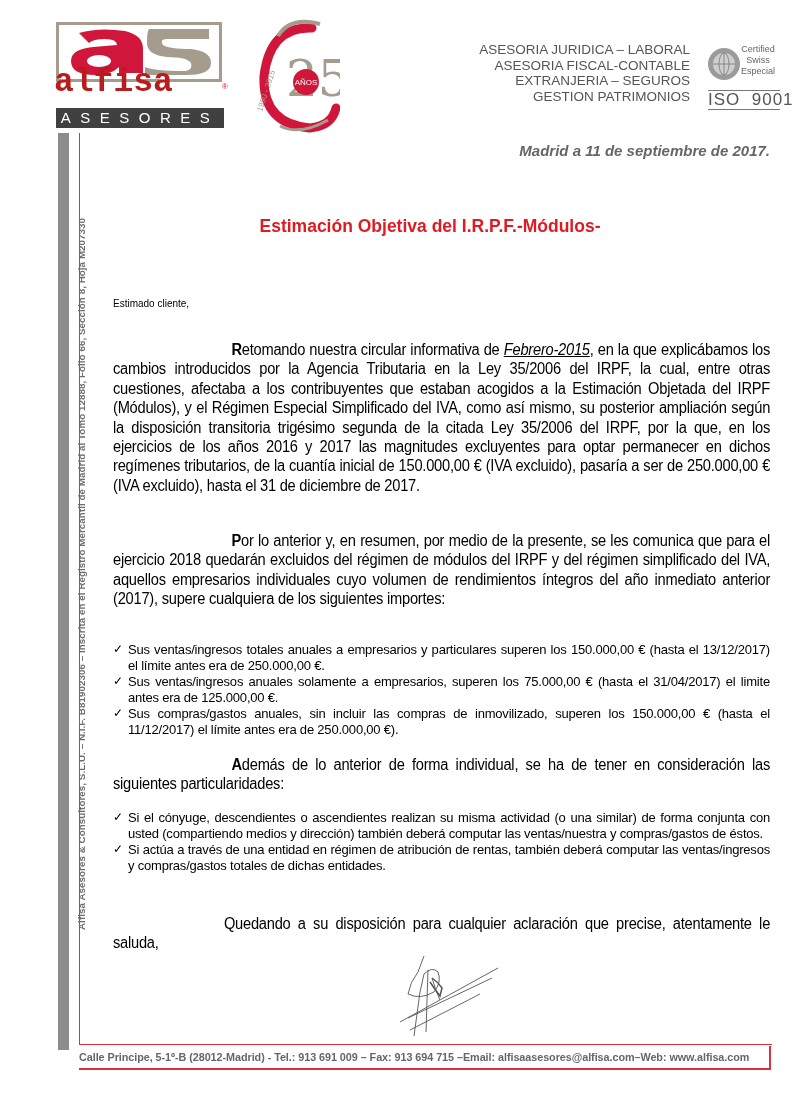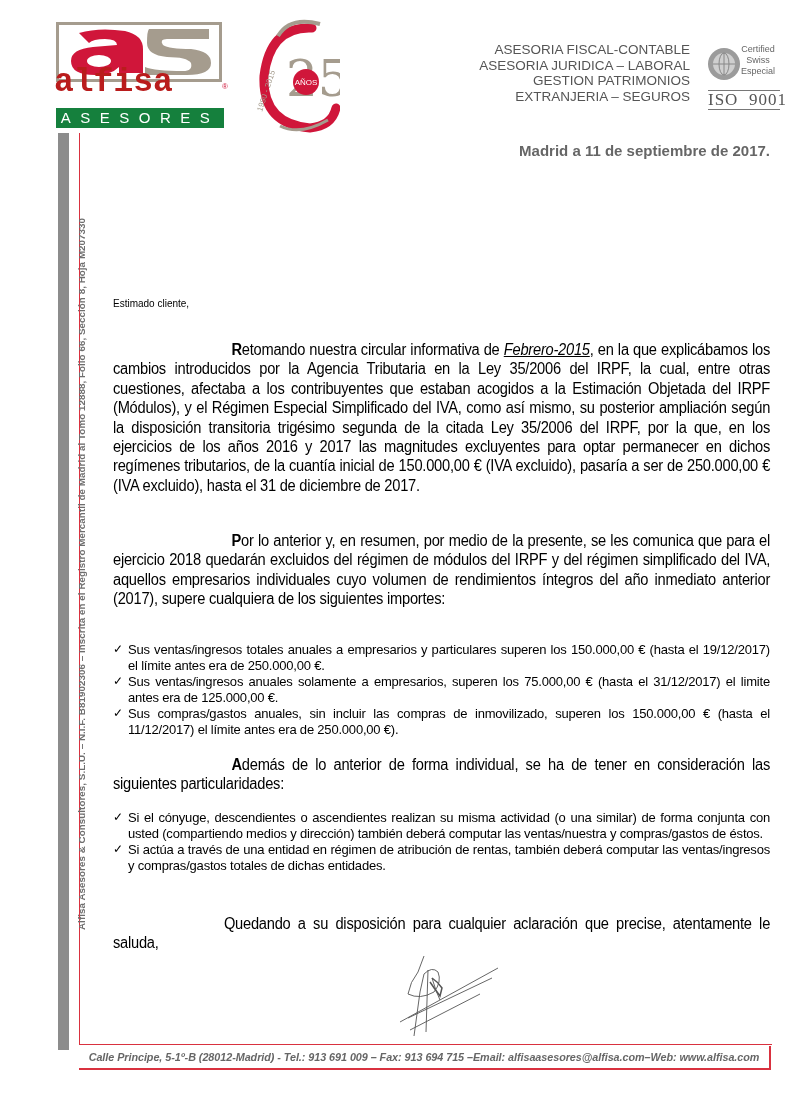--- a/index.html
+++ b/index.html
@@ -15,21 +15,21 @@
     left: 56px; top: 22px; width: 166px; height: 60px;
     border: 3px solid #a59c8e; box-sizing: border-box; background: #fff;
   }
   #logo-box svg { position: absolute; left: 0; top: 0; }
   #logo-word {
     left: 54px; top: 66px; width: 180px; font-family: Liberation Mono, monospace;
     font-weight: bold; font-size: 33px; color: #b91c1c; letter-spacing: 0px; line-height: 1;
   }
   #logo-reg { left: 222px; top: 82px; font-size: 8px; color: #d0163a; }
   #logo-band {
-    left: 56px; top: 108px; width: 168px; height: 20px; background: #15803d;
+    left: 56px; top: 108px; width: 168px; height: 20px; background: #404040;
     color: #fff; font-size: 15px; letter-spacing: 9.5px; text-align: center; line-height: 20px;
     font-family: "Liberation Sans", sans-serif;
   }
 
   
   #seal { left: 250px; top: 16px; width: 90px; height: 120px; }
 
   
   #services {
     left: 440px; top: 42px; width: 250px; text-align: right;
@@ -45,21 +45,21 @@
 
   
   #gray-bar { left: 58px; top: 133px; width: 11px; height: 917px; background: #8c8c8c; }
   #red-rule-left { left: 79px; top: 133px; width: 1px; height: 912px; background: #d9313f; }
   #side-text {
     left: 76px; top: 930px; transform-origin: 0 0; transform: rotate(-90deg);
     white-space: nowrap; font-size: 9.8px; color: #6e6e6e; font-weight: bold; letter-spacing: 0.05px;
   }
 
   
-  #date { left: 460px; top: 142px; width: 310px; text-align: right; font-size: 15px; font-weight: bold; color: #666; }
+  #date { left: 460px; top: 142px; width: 310px; text-align: right; font-size: 15px; font-weight: bold; color: #666; font-style: italic; }
 
   
   #title { left: 150px; top: 216px; width: 560px; text-align: center; color: #e01a22; font-weight: bold; font-size: 17.5px; line-height: 21px; }
   #title .u { text-decoration: underline; }
 
   #greeting { left: 113px; top: 298px; font-size: 10px; }
 
   .para {
     position: absolute; left: 113px; width: 657px; font-size: 15.6px; line-height: 19.4px;
     text-align: justify; letter-spacing: -0.25px; transform: scaleX(0.94); transform-origin: 0 0; width: 699px;
@@ -75,21 +75,21 @@
   .checklist li { position: relative; padding-left: 15px; text-align: justify; margin-bottom: 1px; }
   .checklist li .chk { position: absolute; left: 0; top: 0; font-size: 12px; }
 
   #signature { left: 380px; top: 952px; width: 130px; height: 90px; }
 
   #content-border-bottom { left: 79px; top: 1044px; width: 693px; height: 1px; background: #d9313f; }
 
   #footer {
     left: 79px; top: 1046px; width: 690px; height: 22px; border-right: 2px solid #d9313f;
     border-bottom: 2px solid #d9313f; font-size: 10.8px; color: #666; font-weight: bold;
-    line-height: 22px; text-align: center; letter-spacing: -0.05px; font-style: italic;
+    line-height: 22px; letter-spacing: -0.05px;
   }
 </style>
 </head>
 <body>
 
 <div id="logo-box" class="abs">
   <svg width="160" height="54" viewBox="0 0 160 54">
 
     <path d="M20 8 Q40 2 66 6 Q84 10 84 24 L84 48 L60 48 L60 42 Q52 50 36 50 Q12 50 12 36 Q12 24 34 22 L58 20 Q58 14 46 14 Q34 14 30 18 Z" fill="#d0163a"></path>
     <ellipse cx="40" cy="36" rx="12" ry="6" fill="#fff"></ellipse>
@@ -107,60 +107,61 @@
     <path d="M70 8 Q40 0 28 20" fill="none" stroke="#a59c8e" stroke-width="4"></path>
     <path d="M30 110 Q50 120 78 104" fill="none" stroke="#a59c8e" stroke-width="3"></path>
     <text x="36" y="80" font-size="50" fill="#a59c8e" font-family="DejaVu Serif, serif">25</text>
     <circle cx="56" cy="66" r="13" fill="#d0163a"></circle>
     <text x="56" y="69" font-size="8" fill="#fff" text-anchor="middle" font-family="Liberation Sans, sans-serif">AÑOS</text>
     <text x="0" y="0" font-size="8" fill="#a59c8e" font-family="Liberation Sans, sans-serif" transform="translate(12 96) rotate(-72)">1990 - 2015</text>
   </svg>
 </div>
 
 <div id="services" class="abs">
+  <div>ASESORIA JURIDICA – LABORAL</div>
   <div>ASESORIA FISCAL-CONTABLE</div>
-  <div>ASESORIA JURIDICA – LABORAL</div>
+  <div>EXTRANJERIA – SEGUROS</div>
   <div>GESTION PATRIMONIOS</div>
-  <div>EXTRANJERIA – SEGUROS</div>
 </div>
 
 <div id="iso" class="abs">
   <svg width="40" height="46" viewBox="0 0 40 46">
     <circle cx="18" cy="22" r="16" fill="#9b9b9b"></circle>
     <circle cx="18" cy="22" r="11" fill="#cfcfcf"></circle>
     <line x1="7" y1="22" x2="29" y2="22" stroke="#888" stroke-width="1"></line>
     <line x1="18" y1="11" x2="18" y2="33" stroke="#888" stroke-width="1"></line>
     <ellipse cx="18" cy="22" rx="5" ry="11" fill="none" stroke="#888" stroke-width="1"></ellipse>
   </svg>
 </div>
 <div id="iso-text" class="abs">
   <div>Certified</div>
   <div>Swiss</div>
   <div>Especial</div>
 </div>
-<div id="iso-label" class="abs" style="white-space:pre;font-family:Liberation Serif, serif;">ISO  9001</div>
+<div id="iso-label" class="abs" style="white-space:pre;">ISO  9001</div>
 
 <div id="gray-bar" class="abs"></div>
 <div id="red-rule-left" class="abs"></div>
 <div id="side-text" class="abs">Alfisa Asesores &amp; Consultores, S.L.U. – N.I.F. B81902306 – Inscrita en el Registro Mercantil de Madrid al Tomo 12888, Folio 66, Sección 8, Hoja M207330</div>
 
 <div id="date" class="abs">Madrid a 11 de septiembre de 2017.</div>
 
 <div id="title" class="abs">
+  <div>Estimación Objetiva del I.R.P.F.-Módulos-</div>
 </div>
 
 <div id="greeting" class="abs">Estimado cliente,</div>
 
 <div class="para" style="top:340px;"><span class="indent"></span><b class="dropcap">R</b><span>etomando nuestra circular informativa de </span><i class="u">Febrero-2015</i><span>, en la que explicábamos los cambios introducidos por la Agencia Tributaria en la Ley 35/2006 del IRPF, la cual, entre otras cuestiones, afectaba a los contribuyentes que estaban acogidos a la Estimación Objetada del IRPF (Módulos), y el Régimen Especial Simplificado del IVA, como así mismo, su posterior ampliación según la disposición transitoria trigésimo segunda de la citada Ley 35/2006 del IRPF, por la que, en los ejercicios de los años 2016 y 2017 las magnitudes excluyentes para optar permanecer en dichos regímenes tributarios, de la cuantía inicial de 150.000,00 € (IVA excluido), pasaría a ser de 250.000,00 € (IVA excluido), hasta el 31 de diciembre de 2017.</span></div>
 
 <div class="para" style="top:531px;"><span class="indent"></span><b class="dropcap">P</b><span>or lo anterior y, en resumen, por medio de la presente, se les comunica que para el ejercicio 2018 quedarán excluidos del régimen de módulos del IRPF y del régimen simplificado del IVA, aquellos empresarios individuales cuyo volumen de rendimientos íntegros del año inmediato anterior (2017), supere cualquiera de los siguientes importes:</span></div>
 
 <ul class="checklist" style="top:642px;">
-  <li><span class="chk">✓</span><span>Sus ventas/ingresos totales anuales a empresarios y particulares superen los 150.000,00 € (hasta el 19/12/2017) el límite antes era de 250.000,00 €.</span></li>
-  <li><span class="chk">✓</span><span>Sus ventas/ingresos anuales solamente a empresarios, superen los 75.000,00 € (hasta el 31/12/2017) el limite antes era de 125.000,00 €.</span></li>
+  <li><span class="chk">✓</span><span>Sus ventas/ingresos totales anuales a empresarios y particulares superen los 150.000,00 € (hasta el 13/12/2017) el límite antes era de 250.000,00 €.</span></li>
+  <li><span class="chk">✓</span><span>Sus ventas/ingresos anuales solamente a empresarios, superen los 75.000,00 € (hasta el 31/04/2017) el limite antes era de 125.000,00 €.</span></li>
   <li><span class="chk">✓</span><span>Sus compras/gastos anuales, sin incluir las compras de inmovilizado, superen los 150.000,00 € (hasta el 11/12/2017) el límite antes era de 250.000,00 €).</span></li>
 </ul>
 
 <div class="para" style="top:755px;"><span class="indent"></span><b class="dropcap">A</b><span>demás de lo anterior de forma individual, se ha de tener en consideración las siguientes particularidades:</span></div>
 
 <ul class="checklist" style="top:810px;">
   <li><span class="chk">✓</span><span>Si el cónyuge, descendientes o ascendientes realizan su misma actividad (o una similar) de forma conjunta con usted (compartiendo medios y dirección) también deberá computar las ventas/nuestra y compras/gastos de éstos.</span></li>
   <li><span class="chk">✓</span><span>Si actúa a través de una entidad en régimen de atribución de rentas, también deberá computar las ventas/ingresos y compras/gastos totales de dichas entidades.</span></li>
 </ul>
 

